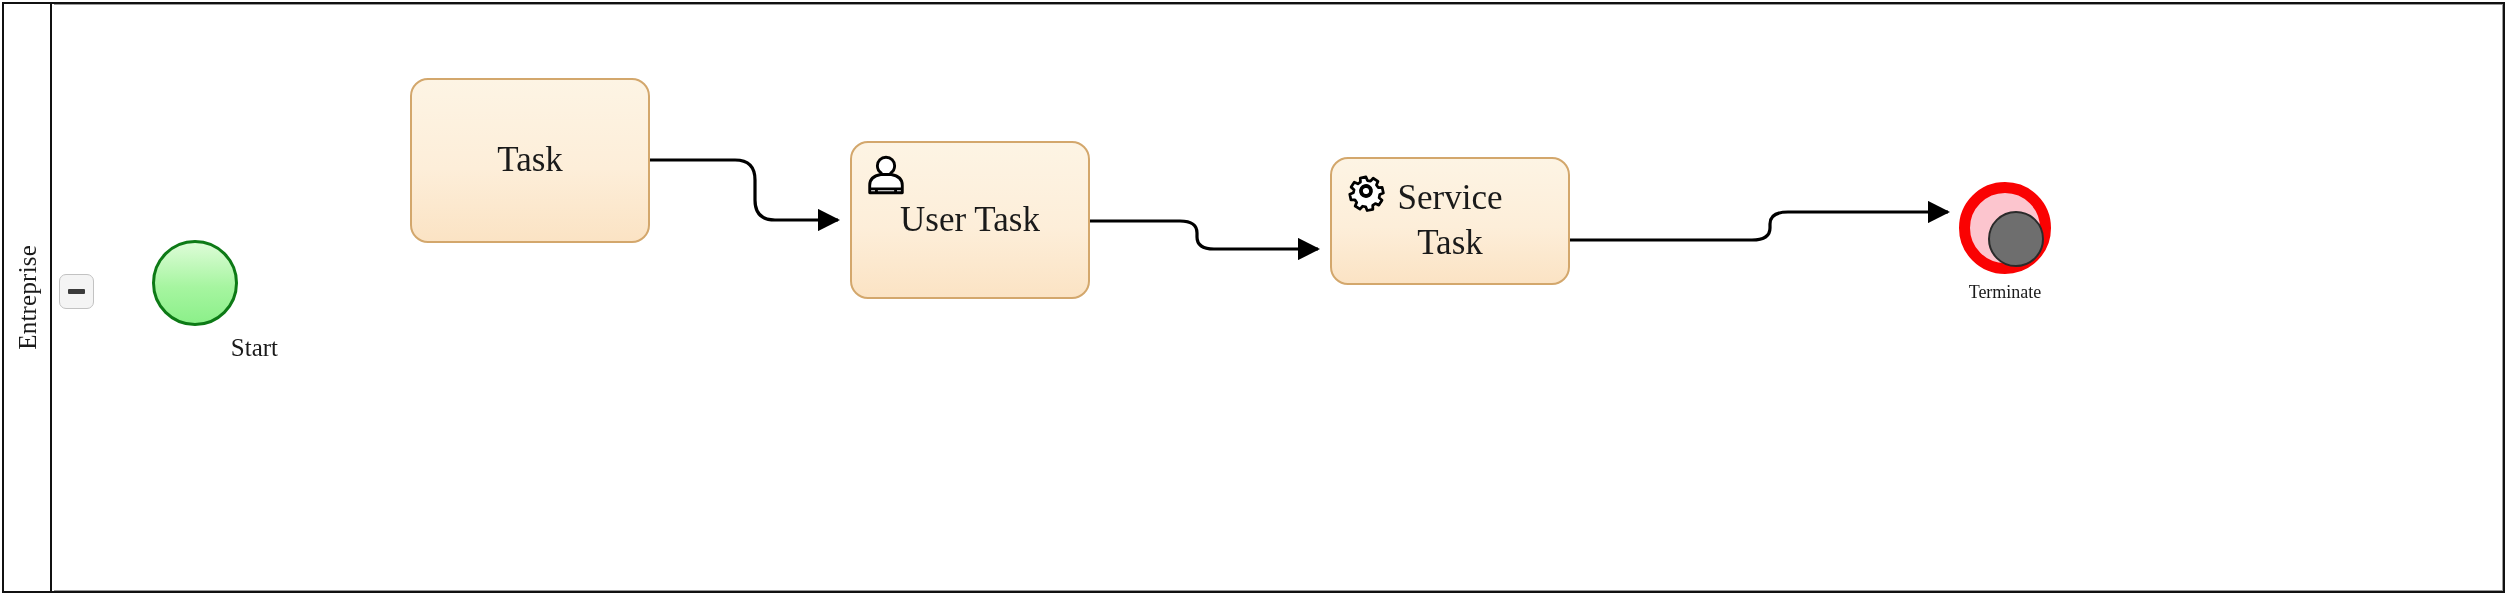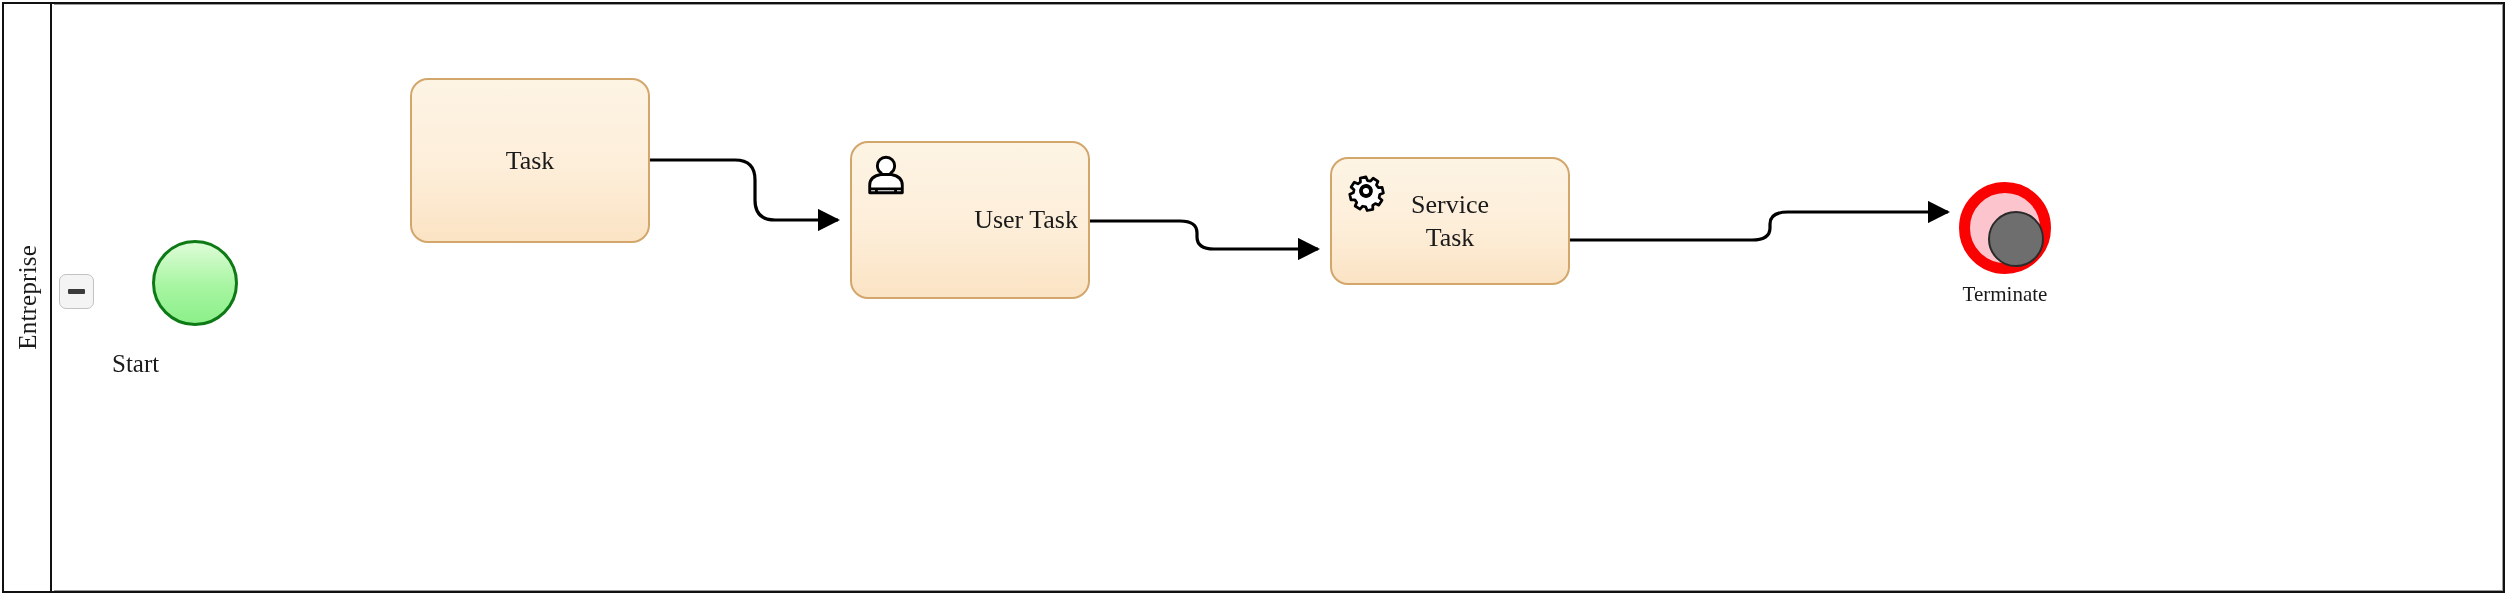--- a/index.html
+++ b/index.html
@@ -96,23 +96,23 @@
     left: 152px;
     top: 240px;
     width: 86px;
     height: 86px;
     border: 3px solid #0d7a16;
     background: linear-gradient(180deg, #ddfcd7 0%, #a6f5a0 55%, #8cf08a 100%);
   }
   .start-label {
     position: absolute;
     left: 112px;
-    top: 350px;
+    top: 334px;
     width: 166px;
-    text-align: left;
+    text-align: right;
     font-size: 25px;
     color: #1a1a1a;
   }
 
   .terminate-outer {
     left: 1959px;
     top: 182px;
     width: 92px;
     height: 92px;
     border: 11px solid #fa0202;
@@ -128,45 +128,45 @@
     border-radius: 50%;
     border: 2px solid #2a2a2a;
     background: #6e6e6e;
   }
   .terminate-label {
     position: absolute;
     left: 1910px;
     top: 282px;
     width: 190px;
     text-align: center;
-    font-size: 21px;
+    font-size: 18px;
     color: #1a1a1a;
   }
 
   
   .task {
     position: absolute;
     box-sizing: border-box;
     border: 2px solid #d3a76c;
     border-radius: 18px;
     background: linear-gradient(180deg, #fdf4e4 0%, #fdeed9 55%, #fbe3c4 100%);
     display: flex;
     align-items: center;
     justify-content: center;
   }
   .task-label {
-    font-size: 26px;
+    font-size: 35px;
     color: #1a1a1a;
     text-align: center;
     line-height: 1.28;
     padding: 0 10px;
     white-space: pre-line;
   }
   .task-plain  { left: 410px;  top: 78px;  width: 240px; height: 165px; }
-  .task-user   { left: 850px;  top: 141px; width: 240px; height: 158px; justify-content: flex-end; }
+  .task-user   { left: 850px;  top: 141px; width: 240px; height: 158px; }
   .task-service{ left: 1330px; top: 157px; width: 240px; height: 128px; }
 
   .task-icon {
     position: absolute;
     left: 11px;
     top: 9px;
     width: 46px;
     height: 46px;
     pointer-events: none;
   }

